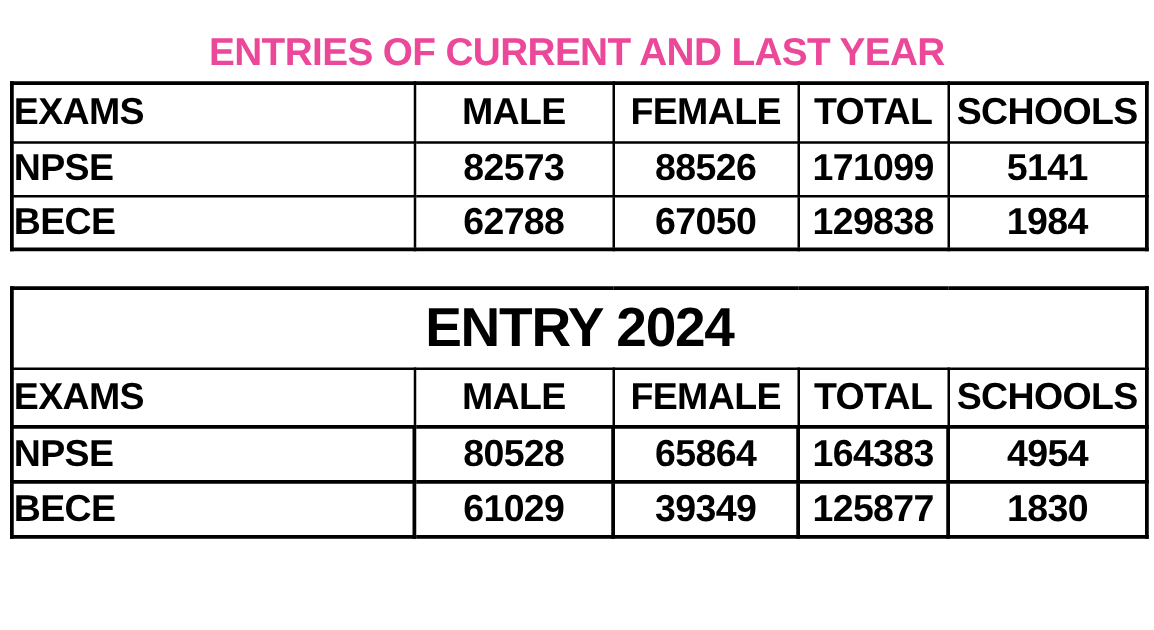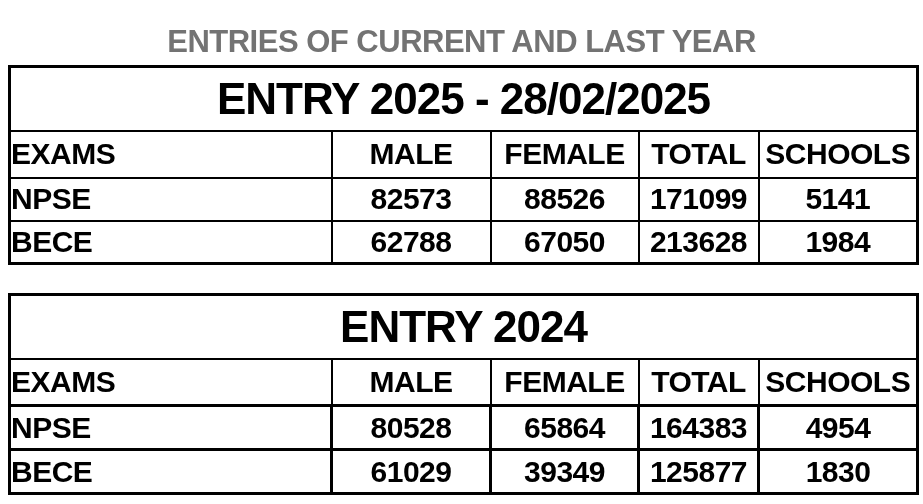--- a/index.html
+++ b/index.html
@@ -15,21 +15,21 @@
     color: #000000;
   }
   .page-title {
     margin: 26px 0 0 0;
     width: 923px;
     text-align: center;
     font-size: 31px;
     font-weight: bold;
     letter-spacing: -0.5px;
     line-height: 1.0;
-    color: #737373;
+    color: #ec4899;
   }
   table.entry-table {
     border-collapse: collapse;
     table-layout: fixed;
     width: 908px;
     margin-left: 8px;
   }
   #table-2025 { margin-top: 8px; }
   #table-2024 { margin-top: 28px; padding-left: 36px; }
 
@@ -87,44 +87,41 @@
 
 <table class="entry-table" id="table-2025">
   <colgroup>
     <col class="c-exams">
       <col class="c-male">
       <col class="c-female">
       <col class="c-total">
       <col class="c-schools">
   </colgroup>
   <thead>
-    <tr class="title-row">
-      <th colspan="5">ENTRY 2025 - 28/02/2025</th>
-    </tr>
     <tr class="header-row">
       <th class="cell-left">EXAMS</th>
       <th class="cell-center">MALE</th>
       <th class="cell-center">FEMALE</th>
       <th class="cell-center">TOTAL</th>
       <th class="cell-center">SCHOOLS</th>
     </tr>
   </thead>
   <tbody>
     <tr class="data-row">
       <td class="cell-left">NPSE</td>
       <td class="cell-center">82573</td>
       <td class="cell-center">88526</td>
       <td class="cell-center">171099</td>
       <td class="cell-center">5141</td>
     </tr>
     <tr class="data-row">
       <td class="cell-left">BECE</td>
       <td class="cell-center">62788</td>
       <td class="cell-center">67050</td>
-      <td class="cell-center">213628</td>
+      <td class="cell-center">129838</td>
       <td class="cell-center">1984</td>
     </tr>
   </tbody>
 </table>
 
 <table class="entry-table" id="table-2024">
   <colgroup>
     <col class="c-exams">
       <col class="c-male">
       <col class="c-female">

